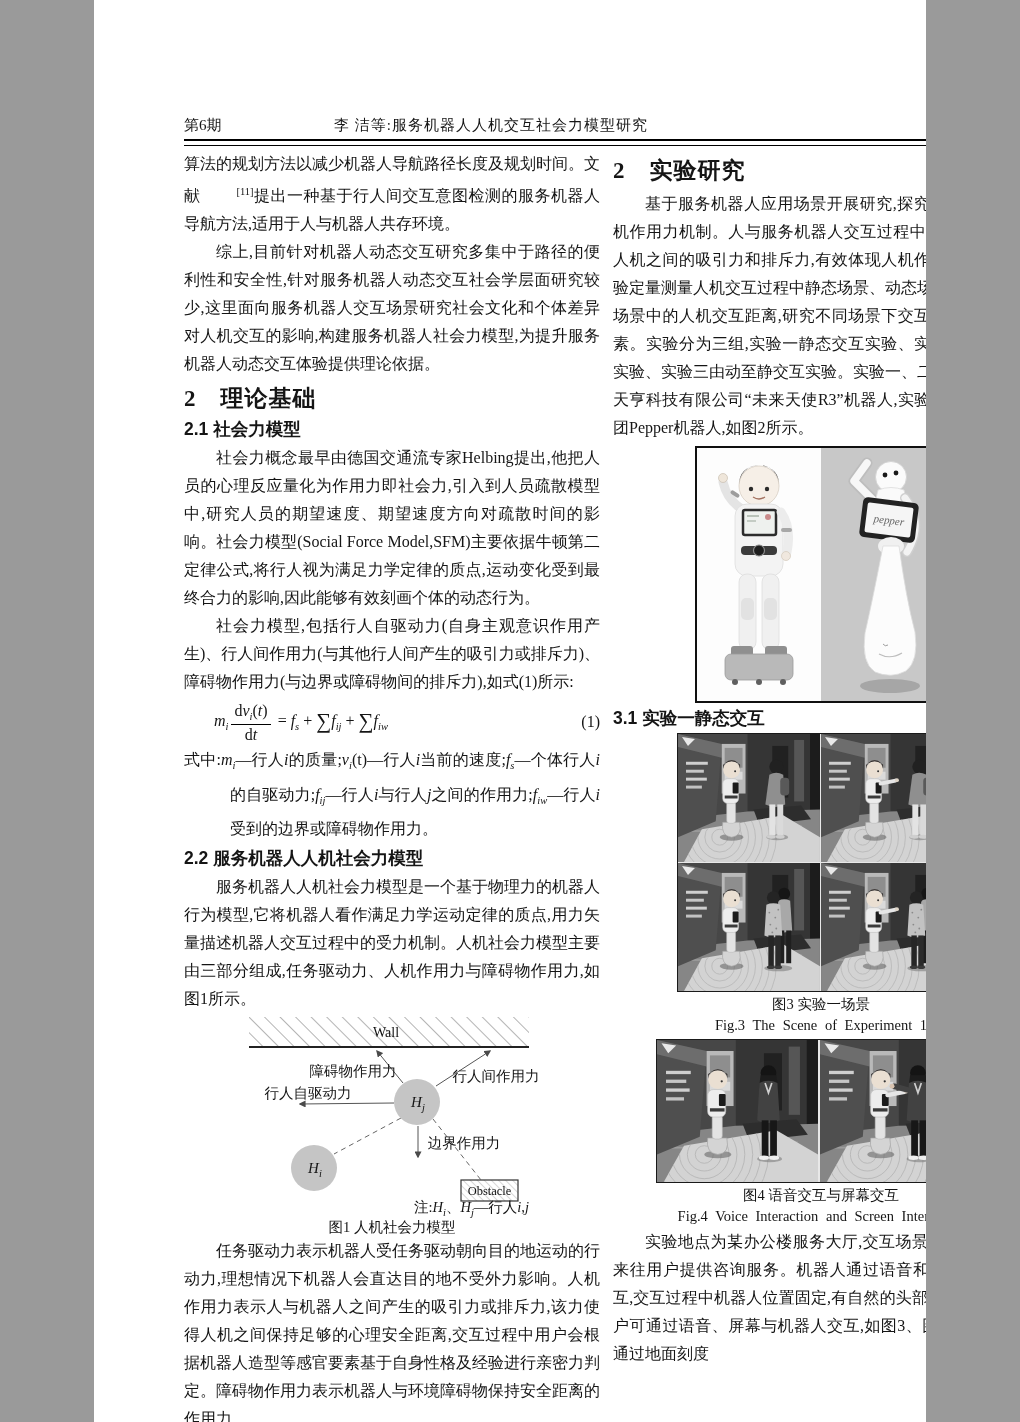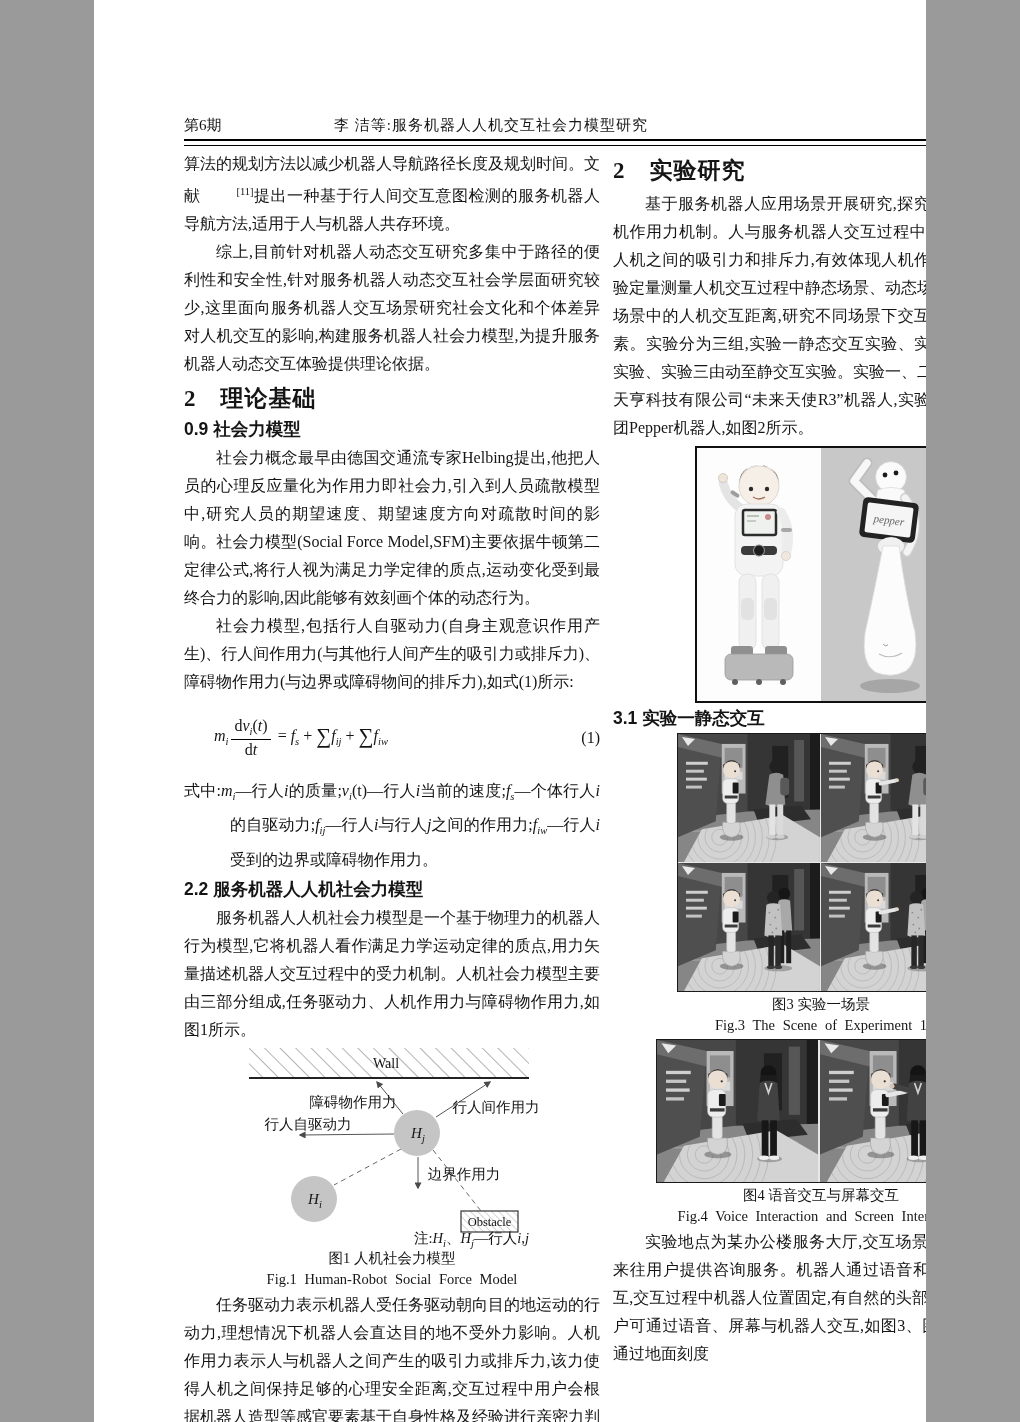--- a/index.html
+++ b/index.html
@@ -19,21 +19,21 @@
   .col-left{left:90px;}
   .col-right{left:519px;}
   .col p{margin:0;}
   .indent{text-indent:2em;}
   h2.sec{font-size:23px;font-weight:600;margin:6px 0 4px;letter-spacing:1px;line-height:30px;}
   h3.subsec{font-size:17.5px;font-weight:700;margin:4px 0 4px;line-height:22px;
             font-family:"Liberation Sans","DejaVu Sans",sans-serif;text-align:left;}
 
   
   .formula{display:flex;align-items:center;justify-content:space-between;padding-left:30px;margin:4px 0 2px;min-height:44px;}
-  .frac{display:inline-block;text-align:center;vertical-align:middle;margin:16px 3px;}
+  .frac{display:inline-block;text-align:center;vertical-align:middle;margin:0 3px;}
   .frac .num{display:block;border-bottom:1px solid #000;padding:0 3px;line-height:1.2;}
   .frac .den{display:block;line-height:1.2;}
   .rich .v{font-style:italic;}
   .rich sub{font-style:italic;font-size:10.5px;}
   .rich sup{font-size:10.5px;padding-left:36px;}
   .rich .big{font-size:21px;line-height:1;vertical-align:-2px;}
   .where{padding-left:46px;text-indent:-46px;}
 
   
   .figcap{text-align:center;font-size:14.5px;line-height:20px;margin-top:2px;text-indent:0;}
@@ -172,21 +172,21 @@
     <span class="pnum">155</span>
   </div>
   <div class="hdr-rule"></div>
 
   <div class="col col-left">
 
     <p class="rich"><span>算法的规划方法以减少机器人导航路径长度及规划时间。文献</span><sup>[11]</sup><span>提出一种基于行人间交互意图检测的服务机器人导航方法,适用于人与机器人共存环境。</span></p>
     <p class="indent">综上,目前针对机器人动态交互研究多集中于路径的便利性和安全性,针对服务机器人动态交互社会学层面研究较少,这里面向服务机器人交互场景研究社会文化和个体差异对人机交互的影响,构建服务机器人社会力模型,为提升服务机器人动态交互体验提供理论依据。</p>
 
     <h2 class="sec">2　理论基础</h2>
-    <h3 class="subsec">0.9 社会力模型</h3>
+    <h3 class="subsec">2.1 社会力模型</h3>
 
     <p class="indent">社会力概念最早由德国交通流专家Helbing提出,他把人员的心理反应量化为作用力即社会力,引入到人员疏散模型中,研究人员的期望速度、期望速度方向对疏散时间的影响。社会力模型(Social Force Model,SFM)主要依据牛顿第二定律公式,将行人视为满足力学定律的质点,运动变化受到最终合力的影响,因此能够有效刻画个体的动态行为。</p>
     <p class="indent">社会力模型,包括行人自驱动力(自身主观意识作用产生)、行人间作用力(与其他行人间产生的吸引力或排斥力)、障碍物作用力(与边界或障碍物间的排斥力),如式(1)所示:</p>
 
     <div class="formula">
       <span>
         <span class="rich"><span class="v">m</span><sub>i</sub></span><span class="frac"><span class="num rich"><span>d</span><span class="v">v</span><sub>i</sub><span>(</span><span class="v">t</span><span>)</span></span><span class="den rich"><span>d</span><span class="v">t</span></span></span><span class="rich"><span> = </span><span class="v">f</span><sub>s</sub><span> + </span><span class="big">∑</span><span class="v">f</span><sub>ij</sub><span> + </span><span class="big">∑</span><span class="v">f</span><sub>iw</sub></span>
       </span>
       <span class="eq-tag">(1)</span>
     </div>
@@ -228,21 +228,20 @@
       </svg>
       <span class="f1lbl" style="left:169px;top:48px;">障碍物作用力</span>
       <span class="f1lbl" style="left:312px;top:53px;">行人间作用力</span>
       <span class="f1lbl" style="left:124px;top:70px;">行人自驱动力</span>
       <span class="f1lbl" style="left:280px;top:120px;">边界作用力</span>
       <span class="f1node rich" style="left:234px;top:79px;"><span class="v">H</span><sub>j</sub></span>
       <span class="f1node rich" style="left:131px;top:145px;"><span class="v">H</span><sub>i</sub></span>
       <div class="f1note rich" style="right:70px;top:184px;"><span>注:</span><span class="v">H</span><sub>i</sub><span>、</span><span class="v">H</span><sub>j</sub><span>—行人</span><span class="v">i</span><span>,</span><span class="v">j</span></div>
     </div>
     <div class="figcap">图1 人机社会力模型</div>
-    <div class="figcap en">Fig.1 Human-Robot Social Force Model</div>
 
     <p class="indent">任务驱动力表示机器人受任务驱动朝向目的地运动的行动力,理想情况下机器人会直达目的地不受外力影响。人机作用力表示人与机器人之间产生的吸引力或排斥力,该力使得人机之间保持足够的心理安全距离,交互过程中用户会根据机器人造型等感官要素基于自身性格及经验进行亲密力判定。障碍物作用力表示机器人与环境障碍物保持安全距离的作用力。</p>
   </div>
 
   <div class="col col-right">
 
     <h2 class="sec">2　实验研究</h2>
     <p class="indent">基于服务机器人应用场景开展研究,探究交互过程中人机作用力机制。人与服务机器人交互过程中,交互距离反映人机之间的吸引力和排斥力,有效体现人机作用力变化。实验定量测量人机交互过程中静态场景、动态场景、由动至静场景中的人机交互距离,研究不同场景下交互距离的影响因素。实验分为三组,实验一静态交互实验、实验二动态交互实验、实验三由动至静交互实验。实验一、二选用深圳海纳天亨科技有限公司“未来天使R3”机器人,实验三选用软银集团Pepper机器人,如图2所示。</p>
 
     <div class="fig2-frame">

